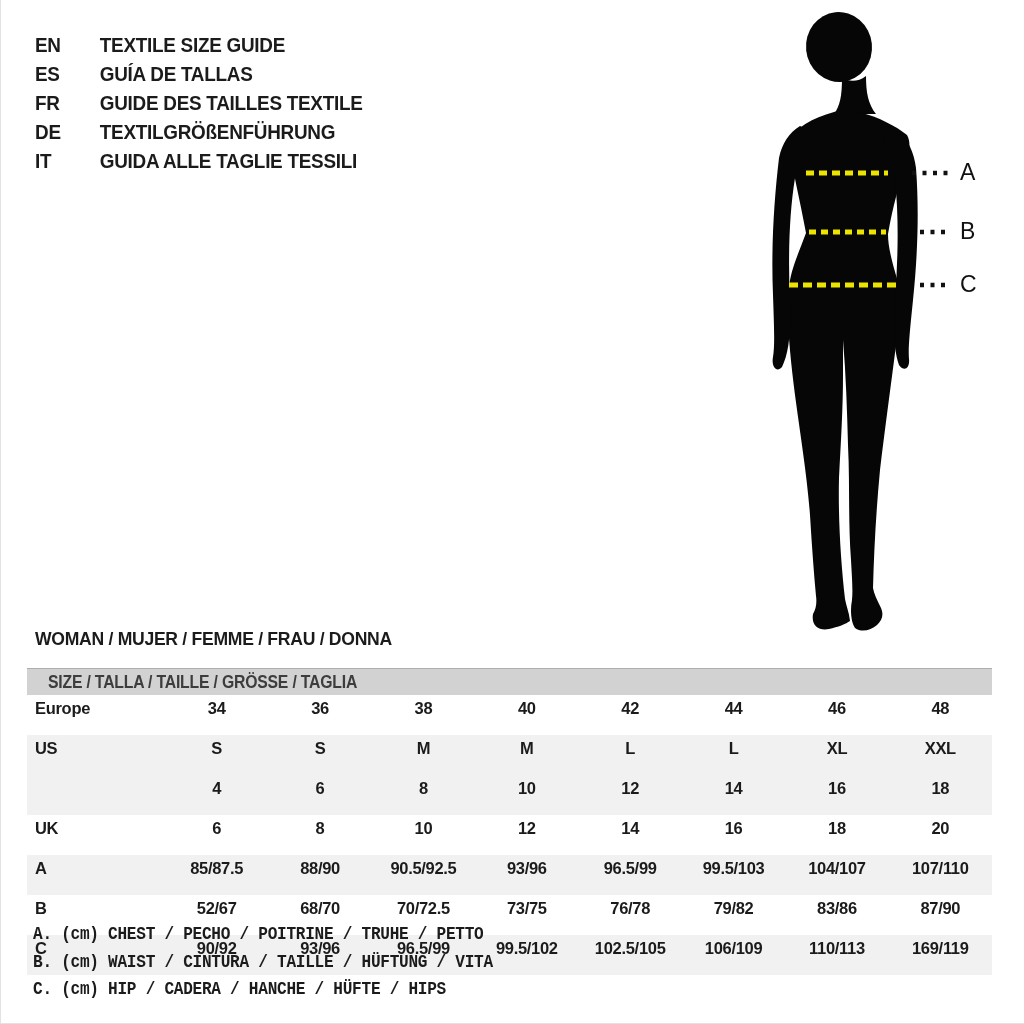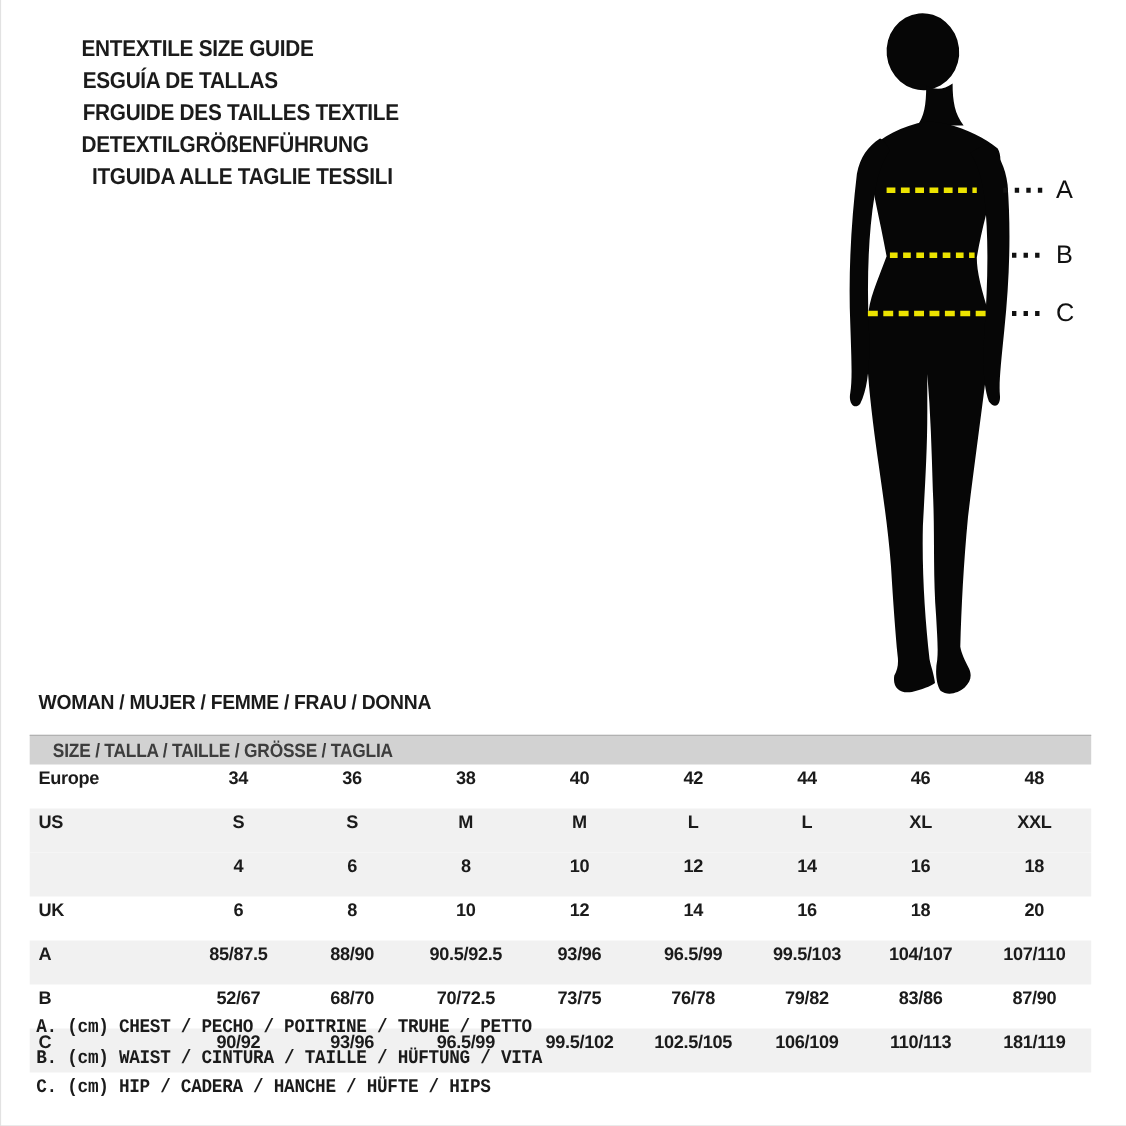--- a/index.html
+++ b/index.html
@@ -5,21 +5,21 @@
   html,body{margin:0;padding:0;}
   body{
     width:1024px;height:1024px;position:relative;overflow:hidden;
     background:#ffffff;color:#1b1b1b;
     font-family:"Liberation Sans", sans-serif;
   }
   .edge-left{position:absolute;left:0;top:0;width:1px;height:1024px;background:#e2e2e2;}
   .edge-bottom{position:absolute;left:0;top:1023px;width:1024px;height:1px;background:#e2e2e2;}
 
   
-  .lang-list{position:absolute;left:35px;top:30px;text-align:right;}
+  .lang-list{position:absolute;left:35px;top:30px;}
   .lang-row{
     display:flex;height:29px;line-height:29px;
     font-size:21px;font-weight:700;letter-spacing:-0.3px;
     transform:scaleX(0.9);transform-origin:left top;white-space:nowrap;
   }
   .lang-code{width:72px;flex:0 0 72px;}
 
   
   .figure-svg{position:absolute;left:730px;top:5px;}
   .measure-label{
@@ -209,21 +209,21 @@
       </div>
       <div class="trow shaded">
         <div class="cell label">C</div>
         <div class="cell">90/92</div>
         <div class="cell">93/96</div>
         <div class="cell">96.5/99</div>
         <div class="cell">99.5/102</div>
         <div class="cell">102.5/105</div>
         <div class="cell">106/109</div>
         <div class="cell">110/113</div>
-        <div class="cell">181/119</div>
+        <div class="cell">169/119</div>
       </div>
     </div>
 </div>
 
 <div class="legend">
   <div class="legend-line">A. (cm) CHEST / PECHO / POITRINE / TRUHE / PETTO</div>
   <div class="legend-line">B. (cm) WAIST / CINTURA / TAILLE / HÜFTUNG / VITA</div>
   <div class="legend-line">C. (cm) HIP / CADERA / HANCHE / HÜFTE / HIPS</div>
 </div>
 

